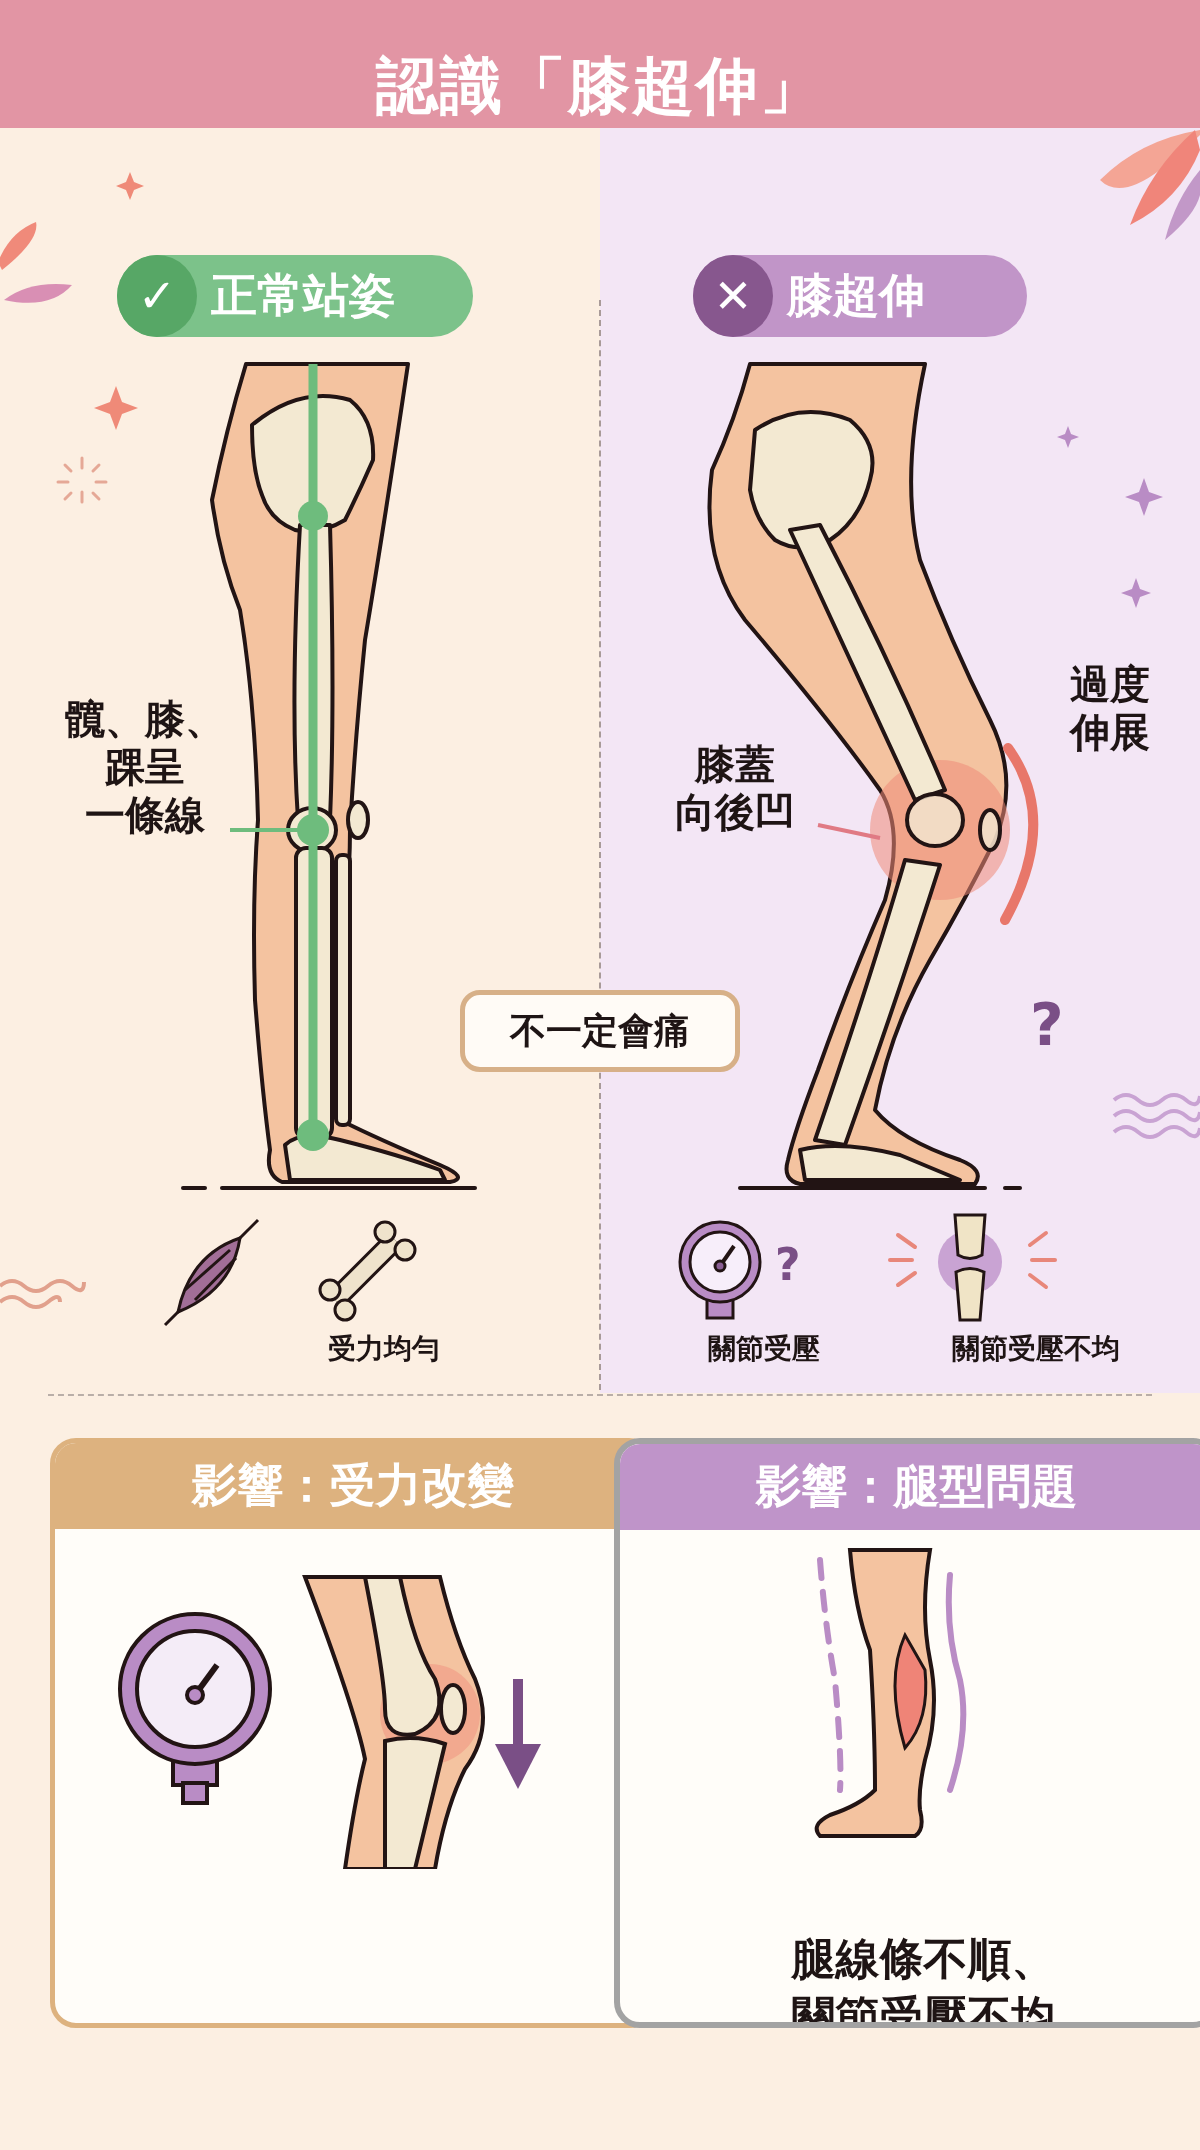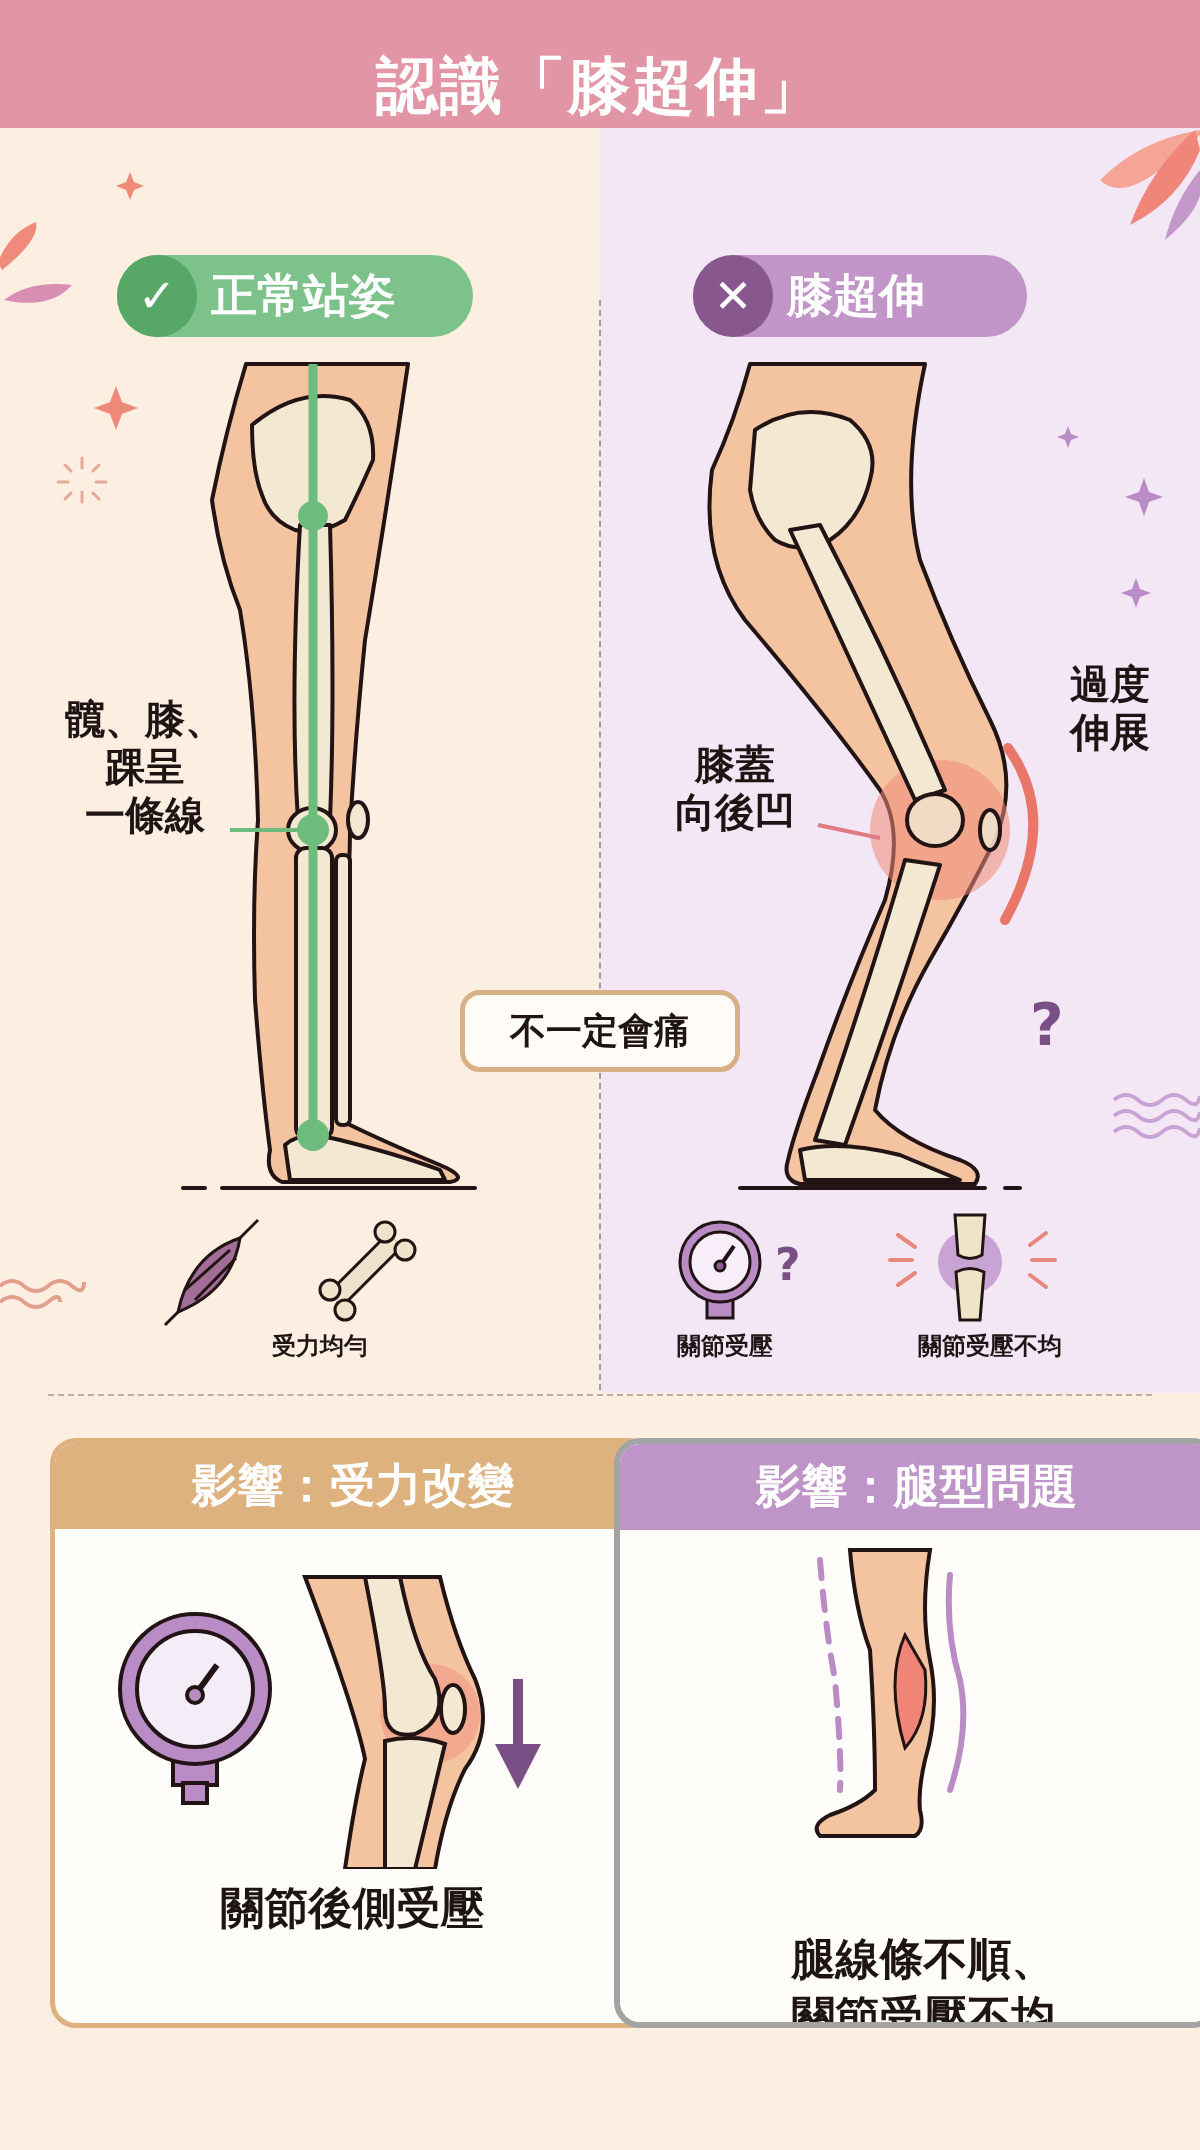--- a/index.html
+++ b/index.html
@@ -61,21 +61,21 @@
   .recess-label { left: 660px; top: 740px; width: 150px; }
   .over-label { left: 1055px; top: 660px; width: 110px; }
 
   .callout {
     position: absolute; left: 460px; top: 990px; width: 280px; height: 82px;
     background: #fffbf6; border: 5px solid #d7b088; border-radius: 20px;
     display: flex; align-items: center; justify-content: center;
     font-size: 36px; font-weight: bold;
   }
   .caption {
-    position: absolute; font-size: 24px; font-weight: bold; text-align: center;
+    position: absolute; font-size: 28px; font-weight: bold; text-align: right;
   }
   .cap-even { left: 200px; top: 1330px; width: 240px; }
   .cap-press { left: 630px; top: 1330px; width: 190px; }
   .cap-uneven { left: 860px; top: 1330px; width: 260px; }
 
   .card {
     position: absolute; top: 1438px; width: 605px; height: 590px;
     border-radius: 26px; overflow: hidden;
     background: #fffdf9;
   }
@@ -268,23 +268,20 @@
         <circle cx="375" cy="185" r="50" fill="#f08a7a" fill-opacity="0.45" stroke="none"></circle>
         <path d="M310,48 L345,48 Q360,120 380,150 Q395,190 360,205 Q330,210 330,180 Q330,150 310,48 Z" fill="#f3e9d2"></path>
         <ellipse cx="398" cy="180" rx="12" ry="24" fill="#f3e9d2"></ellipse>
         <path d="M330,212 Q360,205 390,215 L360,340 L330,340 Z" fill="#f3e9d2"></path>
       </g>
       <g>
         <rect x="458" y="150" width="10" height="70" fill="#7a4f86"></rect>
         <path d="M440,215 L486,215 L463,260 Z" fill="#7a4f86"></path>
       </g>
     </svg>
-    <div class="card-text">
-      <span>關節後側受壓</span>
-    </div>
   </div>
 </div>
 
 <div class="card card-b">
   <div class="card-head">影響：腿型問題</div>
   <div class="card-body">
     <svg width="526" height="340" viewBox="0 0 526 340" style="position:absolute;left:0;top:0">
       <g>
         <path d="M200,30 Q205,95 215,150 Q222,230 220,260" fill="none" stroke="#b98cc5" stroke-width="6" stroke-dasharray="18,14" stroke-linecap="round"></path>
         <path d="M330,45 Q325,100 340,150 Q350,200 330,260" fill="none" stroke="#b98cc5" stroke-width="6" stroke-linecap="round"></path>

